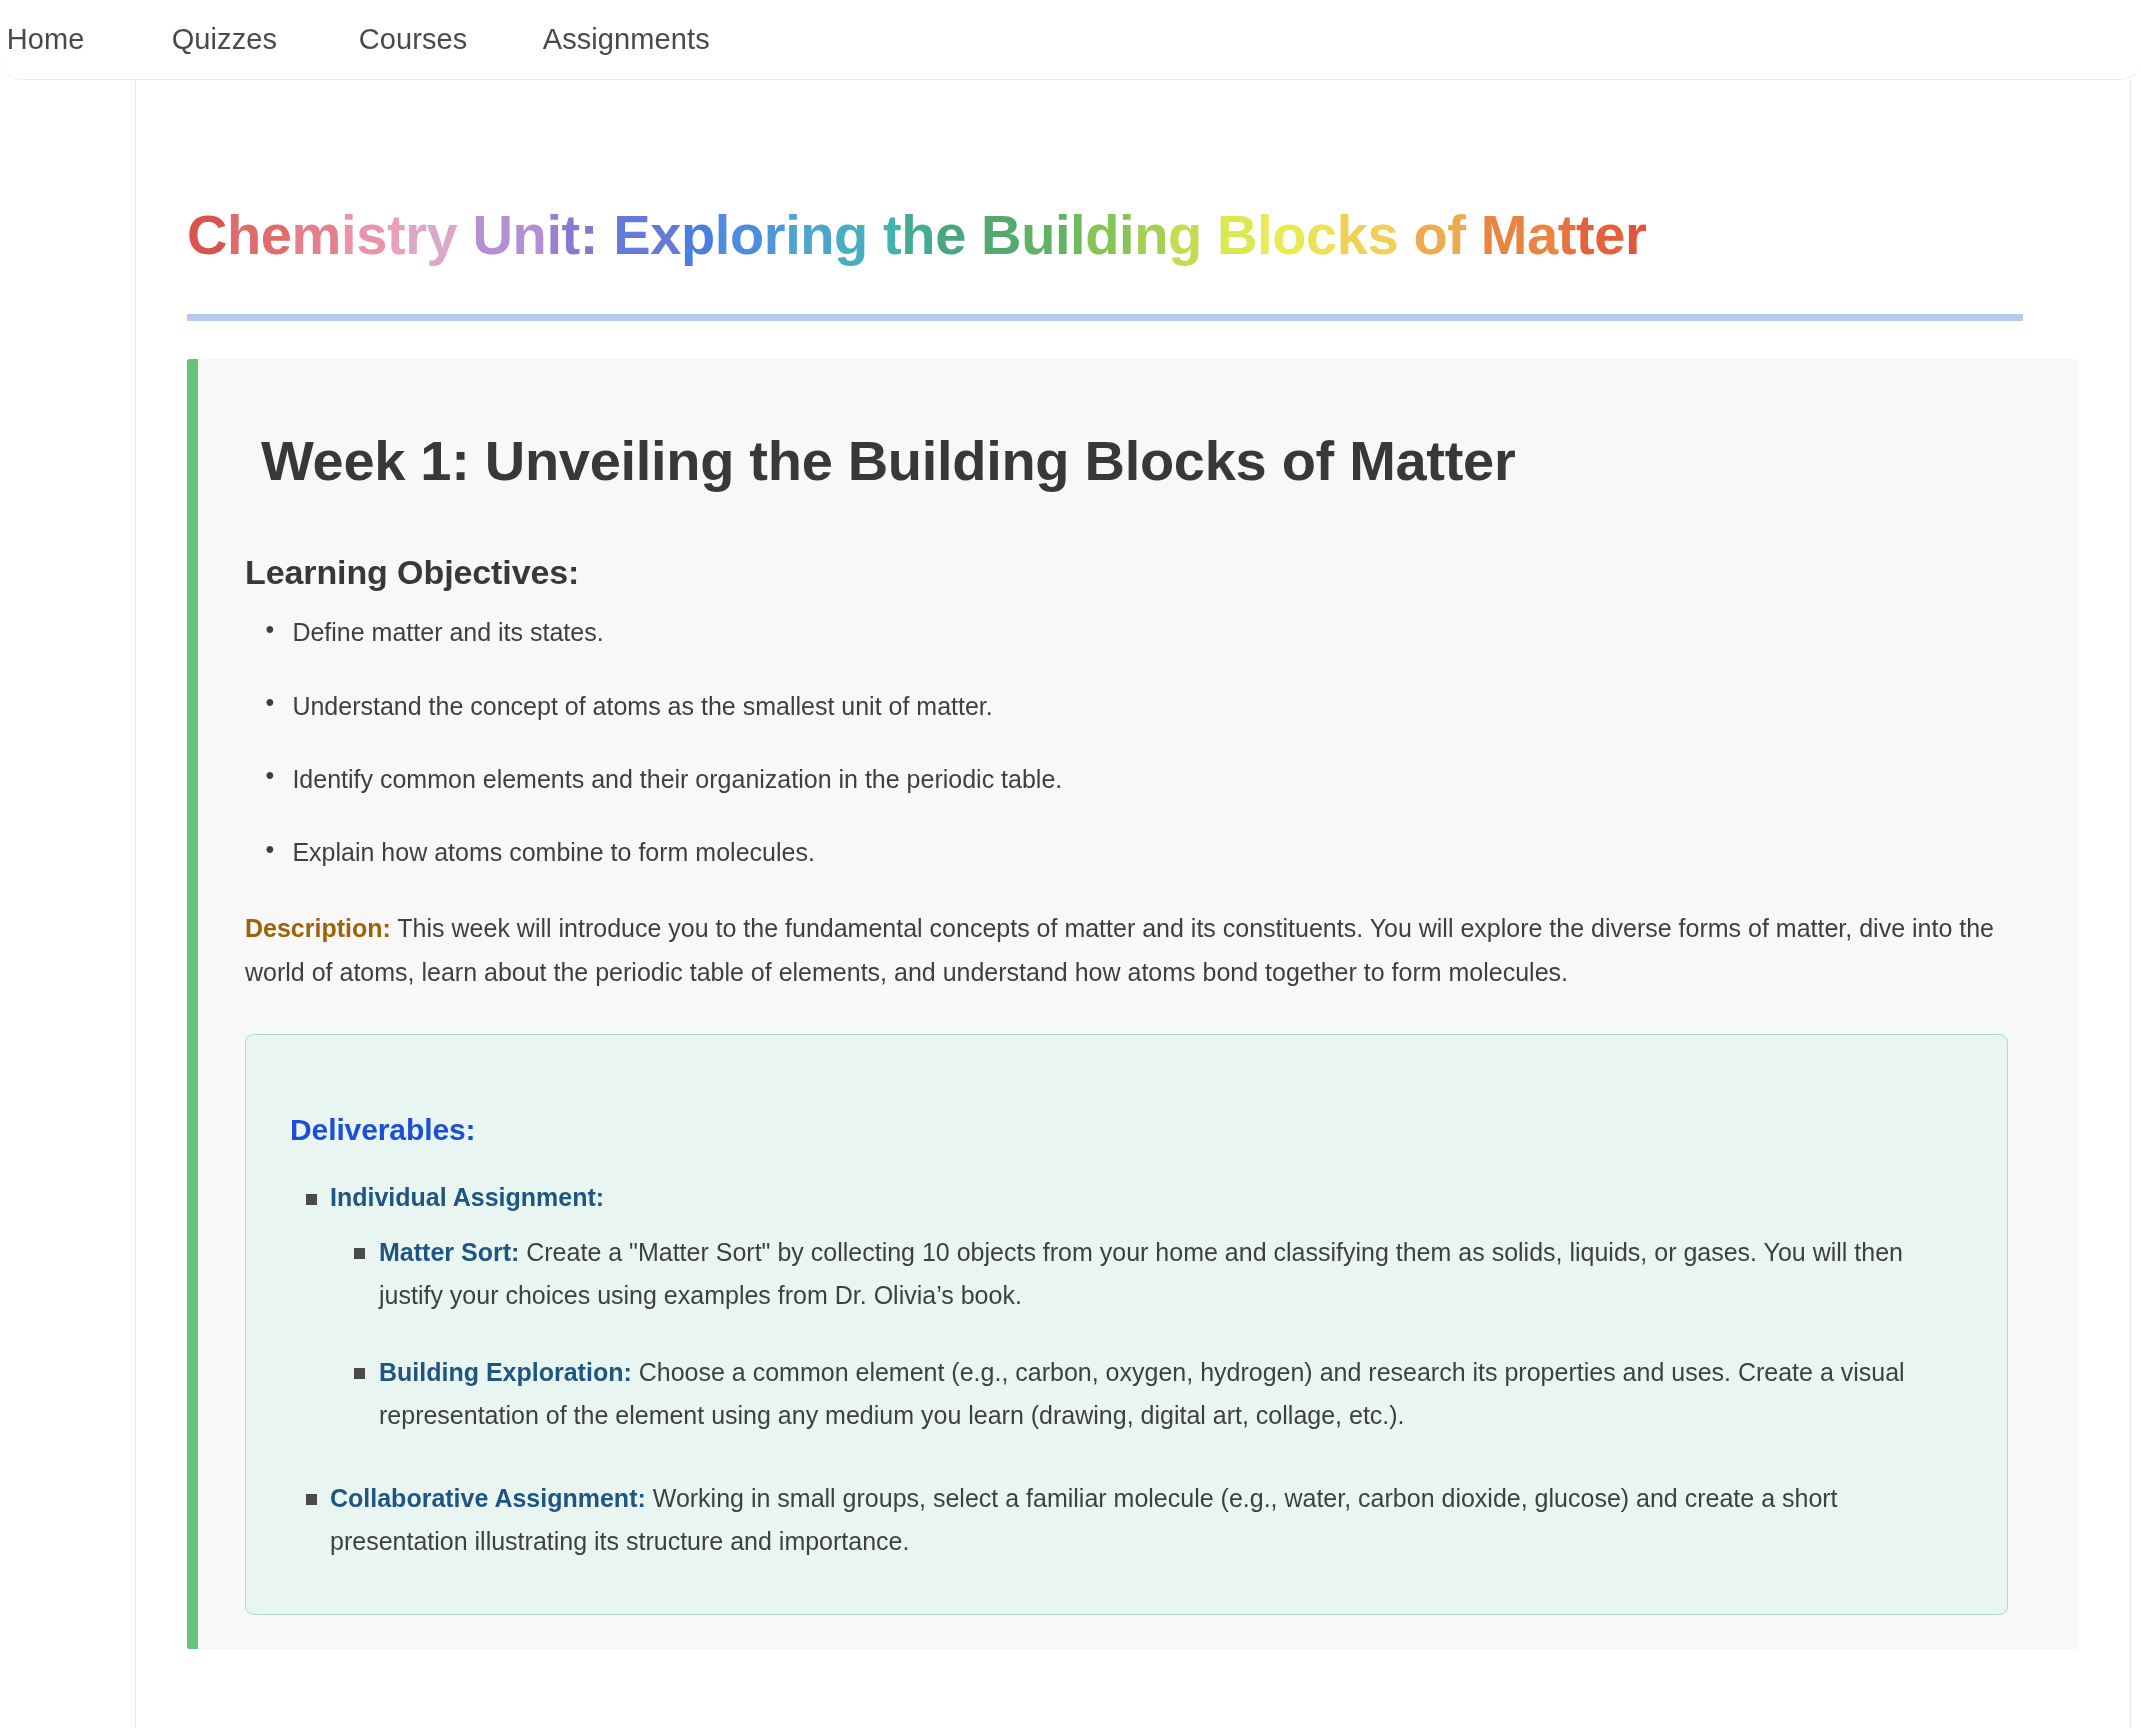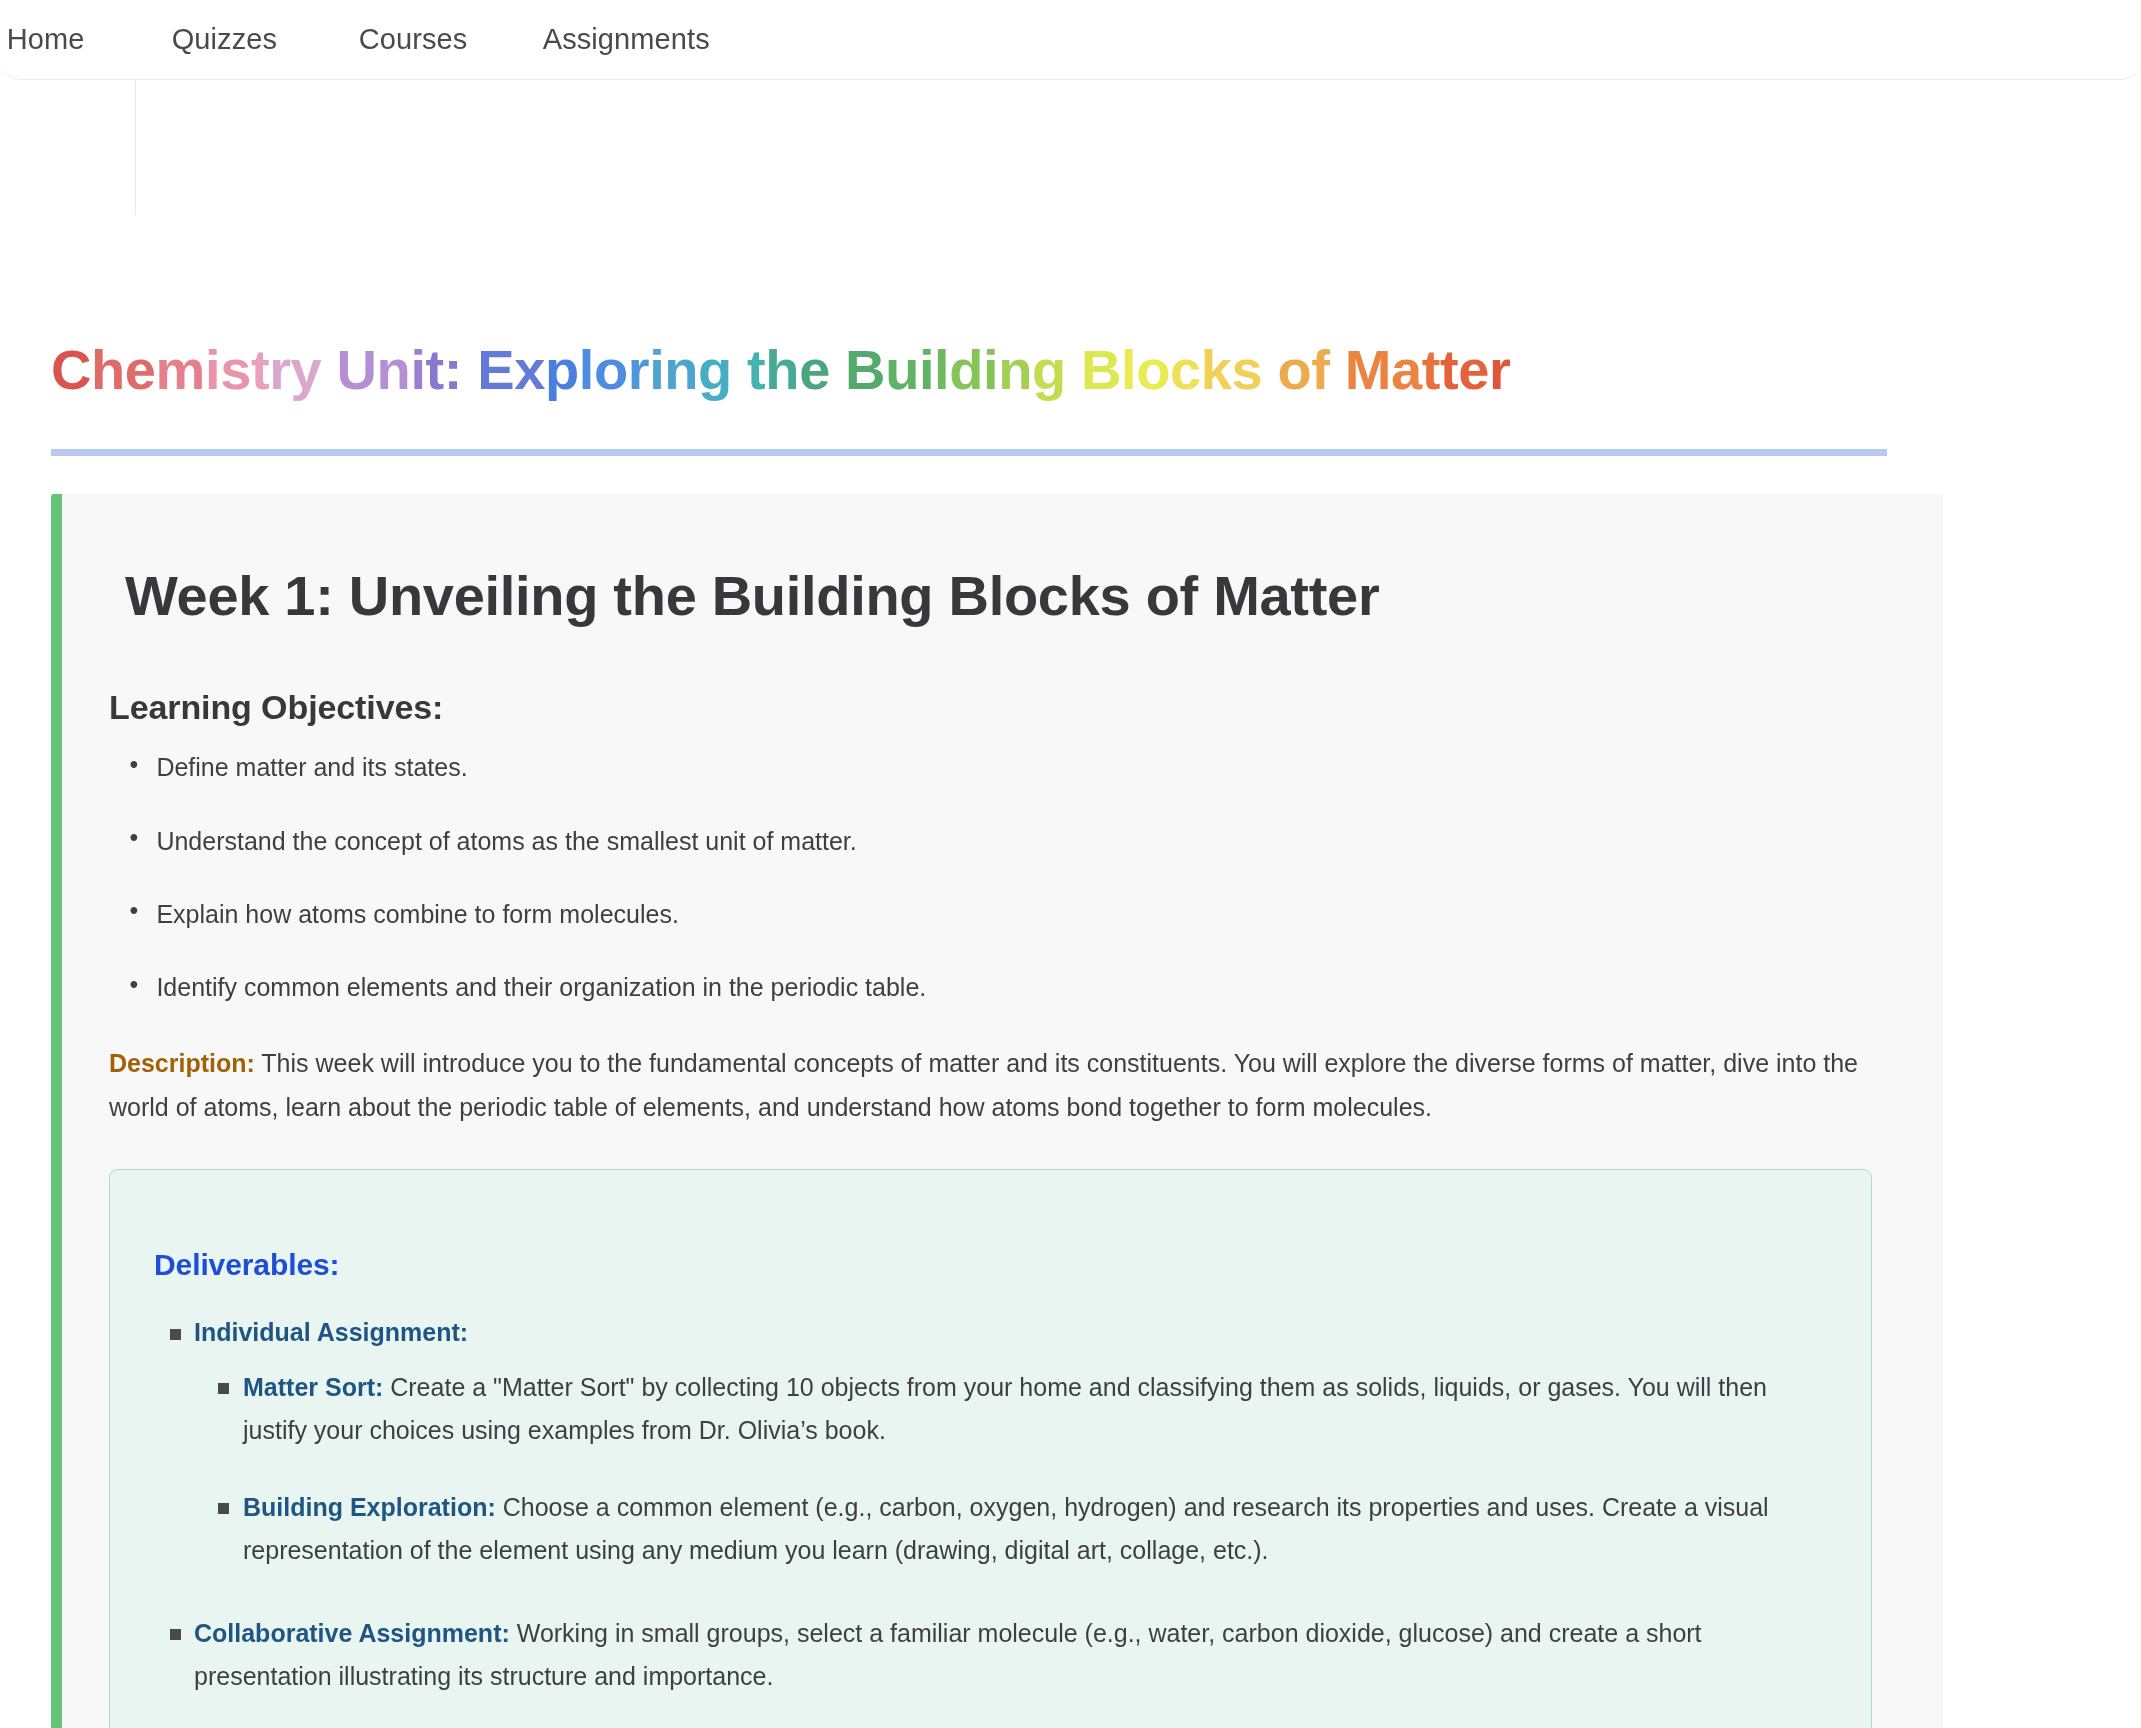--- a/index.html
+++ b/index.html
@@ -38,21 +38,20 @@
   .nav-slot { width: 184px; display: flex; }
   .nav-slot:first-child { width: 165px; }
   .nav-slot:nth-child(2) { width: 187px; }
   .nav-slot:nth-child(3) { width: 184px; text-align: center; }
 
   
   .frame {
     position: relative;
     height: 1649px;
     display: flex;
-    flex-direction: column;
   }
   .rail-left {
     width: 135px;
     flex: 0 0 135px;
     border-right: 1.7px solid #e8e8e8;
     background: #ffffff;
   }
   .rail-right {
     width: 64px;
     flex: 0 0 64px;
@@ -239,22 +238,22 @@
 
     <div class="week-card">
 
       <h2 class="week-title">Week 1: Unveiling the Building Blocks of Matter</h2>
 
       <h3 class="objectives-title">Learning Objectives:</h3>
 
       <ul class="objectives" id="objectives-list">
           <li>Define matter and its states.</li>
           <li>Understand the concept of atoms as the smallest unit of matter.</li>
+          <li>Identify common elements and their organization in the periodic table.</li>
           <li>Explain how atoms combine to form molecules.</li>
-          <li>Identify common elements and their organization in the periodic table.</li>
         </ul>
 
       <p class="description"><span class="lbl-desc">Description:</span><span> This week will introduce you to the fundamental concepts of matter and its constituents. You will explore the diverse forms of matter, dive into the world of atoms, learn about the periodic table of elements, and understand how atoms bond together to form molecules.</span></p>
 
       <div class="deliverables">
         <h4 class="deliverables-title">Deliverables:</h4>
         <ul class="dlist" id="deliverables-list">
             <li><span class="lbl-blue">Individual Assignment:</span><ul class="dsub">
                 <li><span class="lbl-blue">Matter Sort:</span><span> Create a "Matter Sort" by collecting 10 objects from your home and classifying them as solids, liquids, or gases. You will then justify your choices using examples from Dr. Olivia’s book.</span></li>
                 <li><span class="lbl-blue">Building Exploration:</span><span> Choose a common element (e.g., carbon, oxygen, hydrogen) and research its properties and uses. Create a visual representation of the element using any medium you learn (drawing, digital art, collage, etc.).</span></li>

